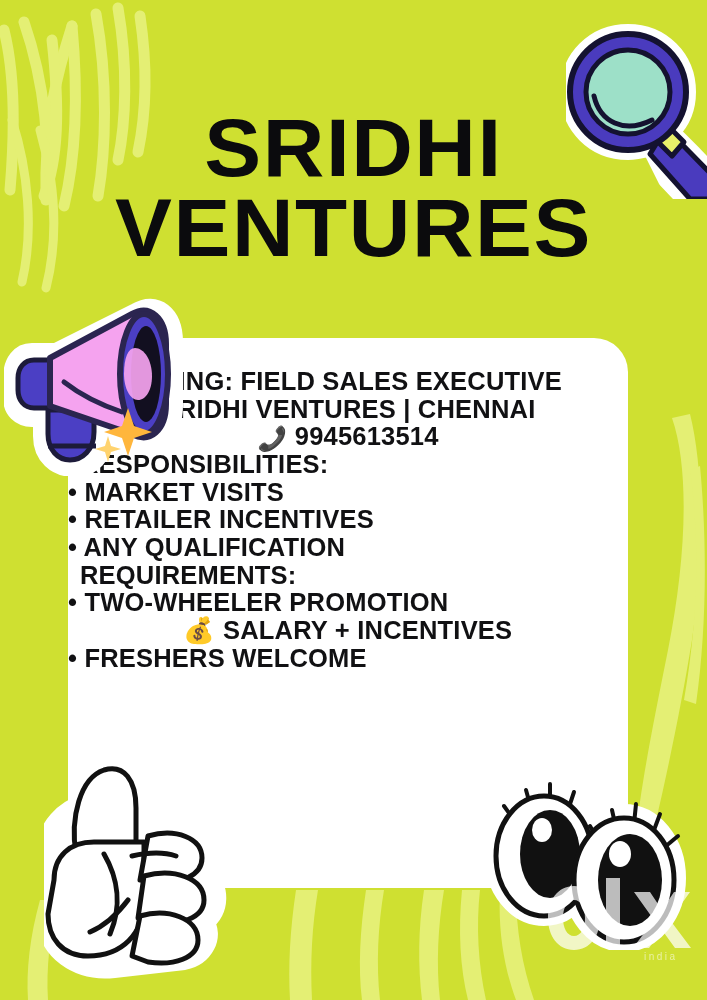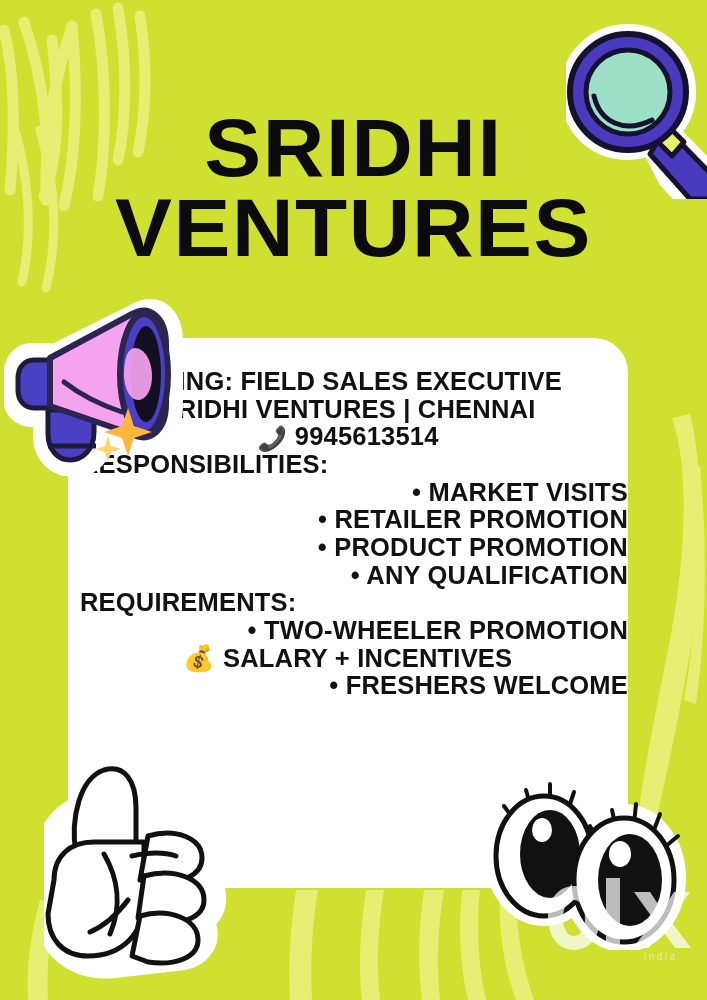--- a/index.html
+++ b/index.html
@@ -75,21 +75,21 @@
   }
   #copy .ln {
     display: block;
     white-space: nowrap;
   }
   #copy .ln.head-left {
     text-align: left;
     padding-left: 12px;
   }
   #copy .ln.bullet {
-    text-align: right;
+    text-align: left;
   }
   .emoji {
     font-family: "DejaVu Sans", sans-serif;
     font-weight: 400;
   }
   .phone-glyph {
     display: inline-block;
     transform: translateY(2px) scaleX(-1);
     font-size: 24px;
   }
@@ -157,22 +157,21 @@
 
   <div id="copy">
     <span class="ln">HIRING: FIELD SALES EXECUTIVE</span>
     <span class="ln">SRIDHI VENTURES | CHENNAI</span>
     <span class="ln">
       <span class="emoji phone-glyph">📞</span>
       <span>9945613514</span>
     </span>
     <span class="ln head-left">RESPONSIBILITIES:</span>
     <span class="ln bullet">• MARKET VISITS</span>
-    <span class="ln bullet">• RETAILER PROMOTION</span>
-    <span class="ln bullet">• PRODUCT PROMOTION</span>
+    <span class="ln bullet">• RETAILER INCENTIVES</span>
     <span class="ln bullet">• ANY QUALIFICATION</span>
     <span class="ln head-left">REQUIREMENTS:</span>
     <span class="ln bullet">• TWO-WHEELER PROMOTION</span>
     <span class="ln">
       <span class="emoji">💰</span>
       <span>SALARY + INCENTIVES</span>
     </span>
     <span class="ln bullet">• FRESHERS WELCOME</span>
   </div>
 

